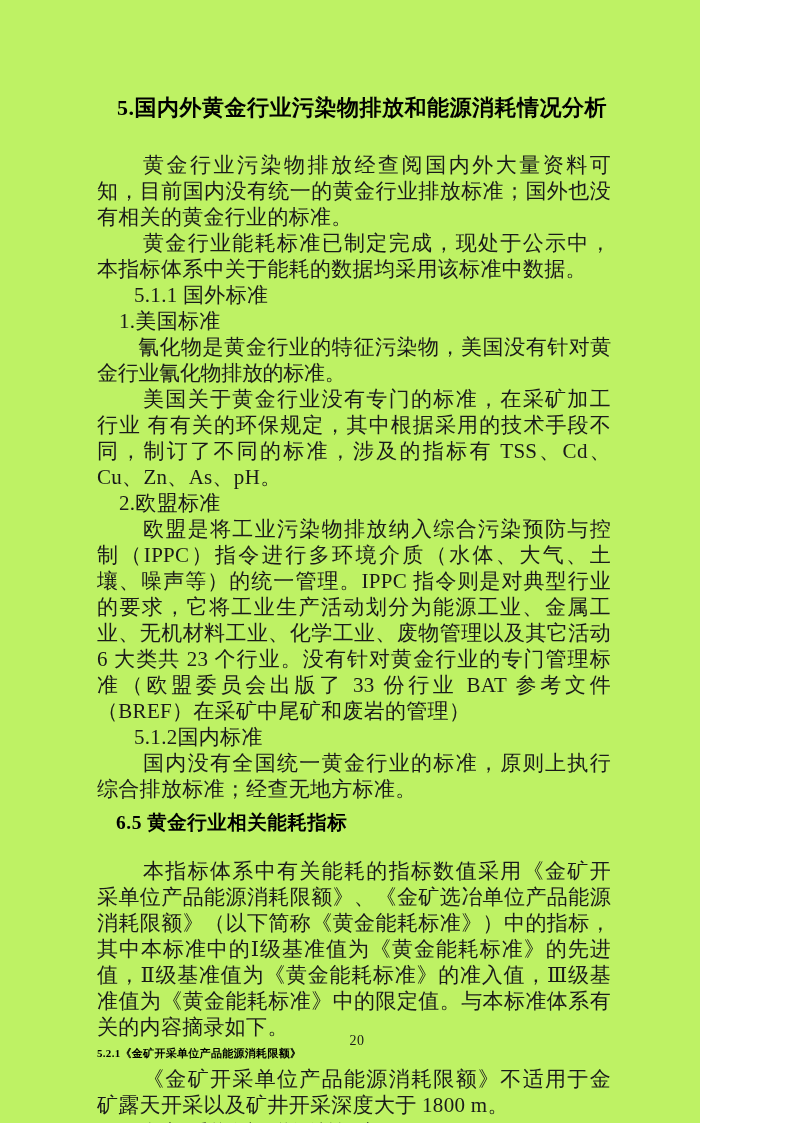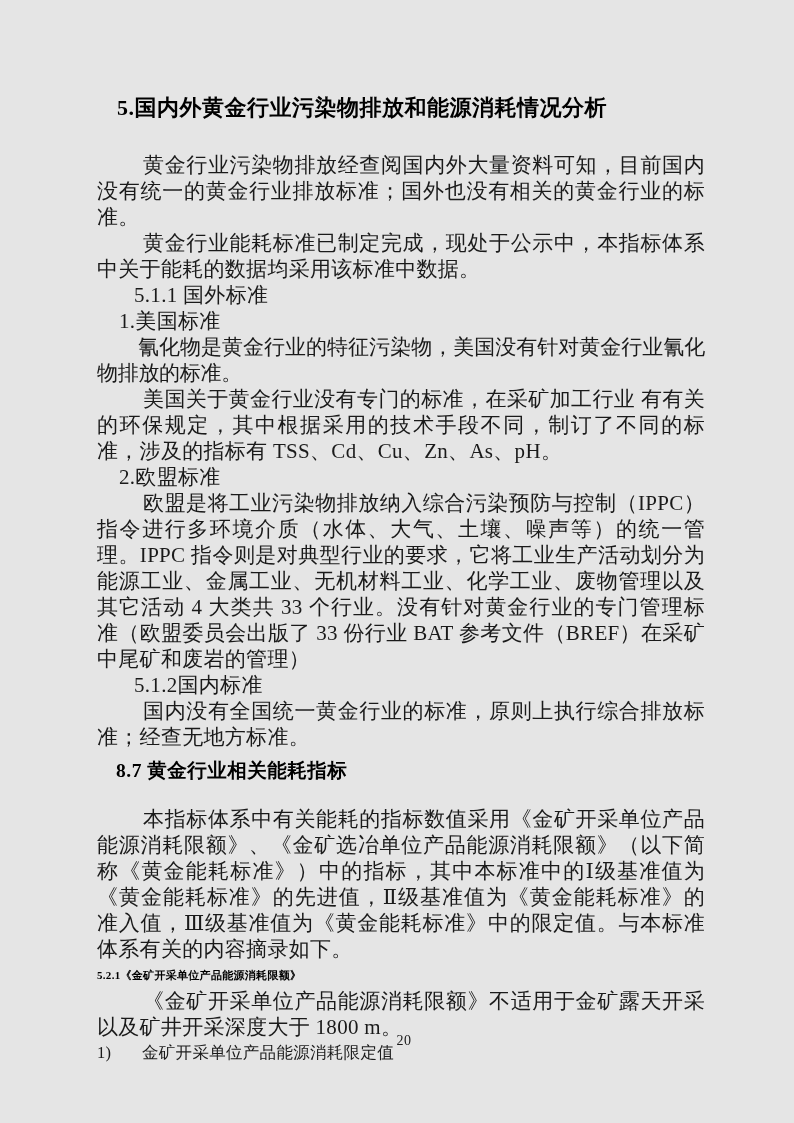--- a/index.html
+++ b/index.html
@@ -2,24 +2,24 @@
 <html><head>
 <meta charset="utf-8">
 <style>
   html, body {
     margin: 0;
     padding: 0;
     background: #ffffff;
   }
   .page {
     position: relative;
-    width: 794px;
+    width: 700px;
     height: 1123px;
     box-sizing: border-box;
-    background: #e5e5e5;
+    background: #bef264;
     color: #1a1a1a;
     font-family: "Liberation Serif", "DejaVu Serif", serif;
     padding: 94px 89px 0 97px;
     overflow: hidden;
   }
   .doc-title {
     font-size: 22px;
     font-weight: bold;
     color: #000000;
     line-height: 28px;
@@ -91,25 +91,25 @@
 
   <p class="body indent">黄金行业污染物排放经查阅国内外大量资料可知，目前国内没有统一的黄金行业排放标准；国外也没有相关的黄金行业的标准。</p>
   <p class="body indent">黄金行业能耗标准已制定完成，现处于公示中，本指标体系中关于能耗的数据均采用该标准中数据。</p>
 
 
   <p class="body sub">5.1.1 国外标准</p>
   <p class="body num">1.美国标准</p>
   <p class="body indent compact">氰化物是黄金行业的特征污染物，美国没有针对黄金行业氰化物排放的标准。</p>
   <p class="body indent">美国关于黄金行业没有专门的标准，在采矿加工行业 有有关的环保规定，其中根据采用的技术手段不同，制订了不同的标准，涉及的指标有 TSS、Cd、Cu、Zn、As、pH。</p>
   <p class="body num">2.欧盟标准</p>
-  <p class="body indent">欧盟是将工业污染物排放纳入综合污染预防与控制（IPPC）指令进行多环境介质（水体、大气、土壤、噪声等）的统一管理。IPPC 指令则是对典型行业的要求，它将工业生产活动划分为能源工业、金属工业、无机材料工业、化学工业、废物管理以及其它活动 4 大类共 33 个行业。没有针对黄金行业的专门管理标准（欧盟委员会出版了 33 份行业 BAT 参考文件（BREF）在采矿中尾矿和废岩的管理）</p>
+  <p class="body indent">欧盟是将工业污染物排放纳入综合污染预防与控制（IPPC）指令进行多环境介质（水体、大气、土壤、噪声等）的统一管理。IPPC 指令则是对典型行业的要求，它将工业生产活动划分为能源工业、金属工业、无机材料工业、化学工业、废物管理以及其它活动 6 大类共 23 个行业。没有针对黄金行业的专门管理标准（欧盟委员会出版了 33 份行业 BAT 参考文件（BREF）在采矿中尾矿和废岩的管理）</p>
   <p class="body sub">5.1.2国内标准</p>
   <p class="body indent">国内没有全国统一黄金行业的标准，原则上执行综合排放标准；经查无地方标准。</p>
 
-  <h2 class="h2 second">8.7 黄金行业相关能耗指标</h2>
+  <h2 class="h2 second">6.5 黄金行业相关能耗指标</h2>
 
   <p class="body indent">本指标体系中有关能耗的指标数值采用《金矿开采单位产品能源消耗限额》、《金矿选冶单位产品能源消耗限额》（以下简称《黄金能耗标准》）中的指标，其中本标准中的Ⅰ级基准值为《黄金能耗标准》的先进值，Ⅱ级基准值为《黄金能耗标准》的准入值，Ⅲ级基准值为《黄金能耗标准》中的限定值。与本标准体系有关的内容摘录如下。</p>
   <h3 class="h3">5.2.1《金矿开采单位产品能源消耗限额》</h3>
   <p class="body indent">《金矿开采单位产品能源消耗限额》不适用于金矿露天开采以及矿井开采深度大于 1800 m。</p>
 
   <div class="list-line">
     <span class="marker">1)</span>
     <span>金矿开采单位产品能源消耗限定值</span>
   </div>
 

